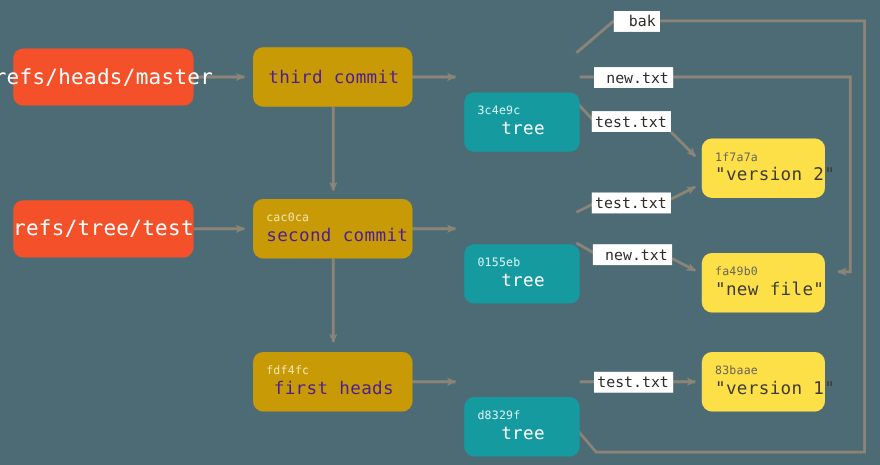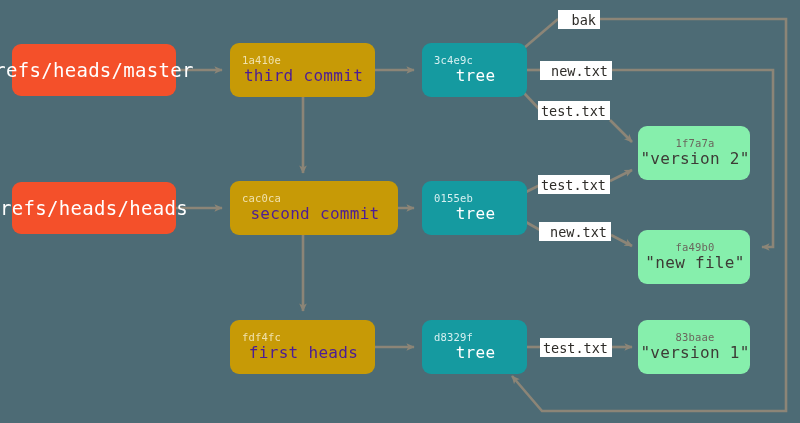--- a/index.html
+++ b/index.html
@@ -31,25 +31,25 @@
     background:#f4502a;
     align-items:center;justify-content:center;
     padding:0;
   }
   .node.ref .title{color:#ffffff;font-size:19px;}
 
   .node.commit{background:#c79a06;}
   .node.commit .hash{color:#f0e2ae;}
   .node.commit .title{color:#4c1d95;}
 
-  .node.tree{background:#159aa0;}
+  .node.tree{background:#159aa0;margin-top:41px;}
   .node.tree .hash{color:#d6f0f1;}
   .node.tree .title{color:#ffffff;}
 
-  .node.blob{background:#86efac;align-items:center;}
+  .node.blob{background:#fde047;}
   .node.blob .hash{color:#6a665d;}
   .node.blob .title{color:#3d3b36;}
 
   .chip{
     position:absolute;box-sizing:border-box;
     background:#ffffff;color:#2e2c28;
     font-size:13.5px;line-height:18px;
     padding:0 4px;white-space:nowrap;
     display:flex;align-items:center;justify-content:flex-end;
     height:19px;
@@ -96,29 +96,28 @@
       <path d="M527,347 L540,347"></path>
       <path d="M612,347 L632,347" marker-end="url(#ah)"></path>
     </g>
   </svg>
 
   <div class="node ref" style="left:12px;top:44px;width:164px;height:52px;">
     <div class="title">refs/heads/master</div>
   </div>
 
   <div class="node ref" style="left:12px;top:182px;width:164px;height:52px;">
-    <div class="title">refs/heads/heads</div>
+    <div class="title">refs/tree/test</div>
   </div>
 
   <div class="node commit" style="left:230px;top:43px;width:145px;height:54px;">
-    <div class="hash">1a410e</div>
     <div class="title">third commit</div>
   </div>
 
-  <div class="node commit" style="left:230px;top:181px;width:168px;height:54px;">
+  <div class="node commit" style="left:230px;top:181px;width:145px;height:54px;">
     <div class="hash">cac0ca</div>
     <div class="title">second commit</div>
   </div>
 
   <div class="node commit" style="left:230px;top:320px;width:145px;height:54px;">
     <div class="hash">fdf4fc</div>
     <div class="title">first heads</div>
   </div>
 
   <div class="node tree" style="left:422px;top:43px;width:105px;height:54px;">

